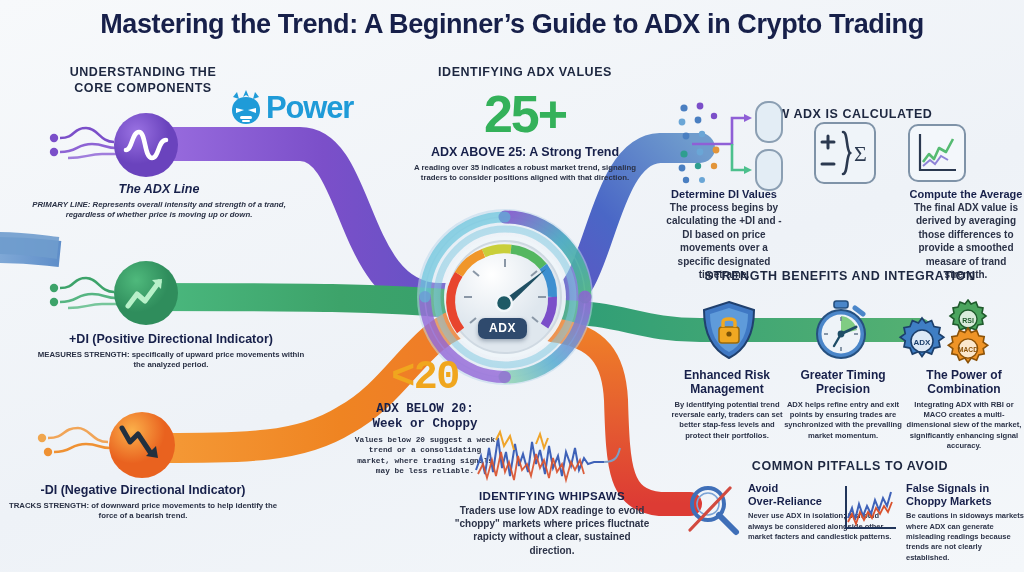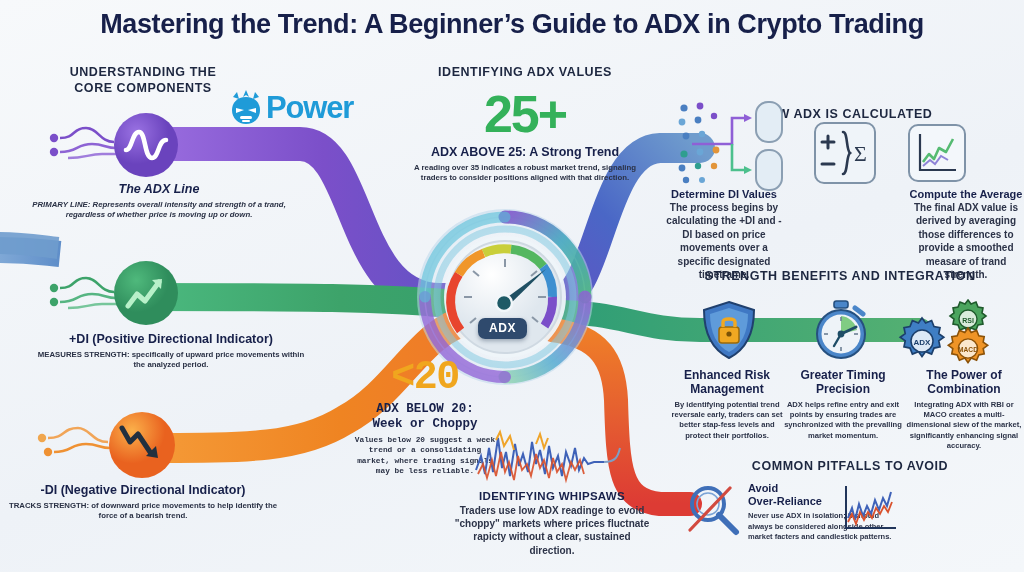--- a/index.html
+++ b/index.html
@@ -407,14 +407,19 @@
     <div class="pit-title">Avoid</div>
     <div class="pit-title">Over-Reliance</div>
     <div class="pit-body">Never use ADX in isolation; it should always be considered alongside other market facters and candlestick patterns.</div>
   </div>
 
   <svg class="abs" style="left:842px;top:484px;" width="56" height="50" viewBox="0 0 56 50">
     <path d="M4 2 L4 44 L54 44" stroke="#21355a" stroke-width="2" fill="none"></path>
     <polyline points="6,34 10,24 13,36 17,20 21,32 25,22 29,30 33,16 37,26 41,14 45,22 49,8" fill="none" stroke="#3f62b8" stroke-width="2"></polyline>
     <polyline points="6,38 10,30 14,40 18,28 22,36 26,28 30,34 34,24 38,30 42,22 46,28 50,18" fill="none" stroke="#d9512c" stroke-width="1.8"></polyline>
   </svg>
+  <div class="abs" style="left:906px;top:482px;width:118px;">
+    <div class="pit-title">False Signals in</div>
+    <div class="pit-title">Choppy Markets</div>
+    <div class="pit-body">Be cautions in sidoways markets where ADX can generate misleading readings because trends are not clearly established.</div>
+  </div>
 
 </div>
 
 </body></html>

